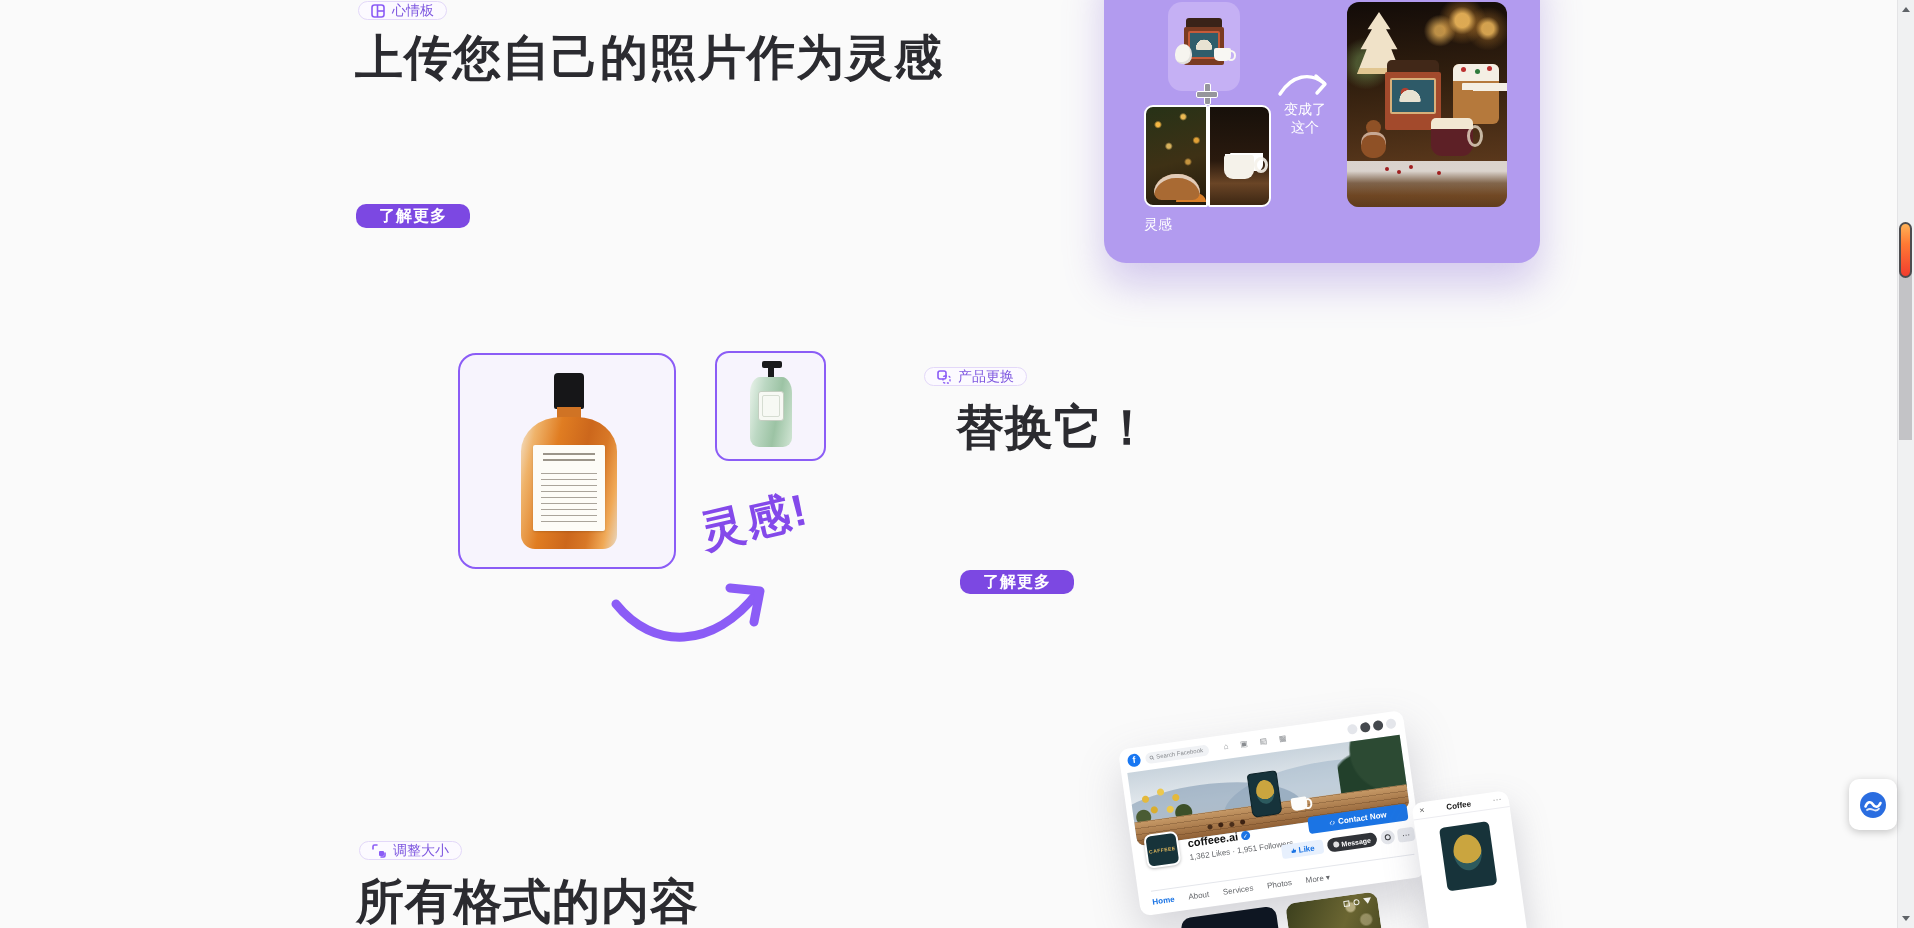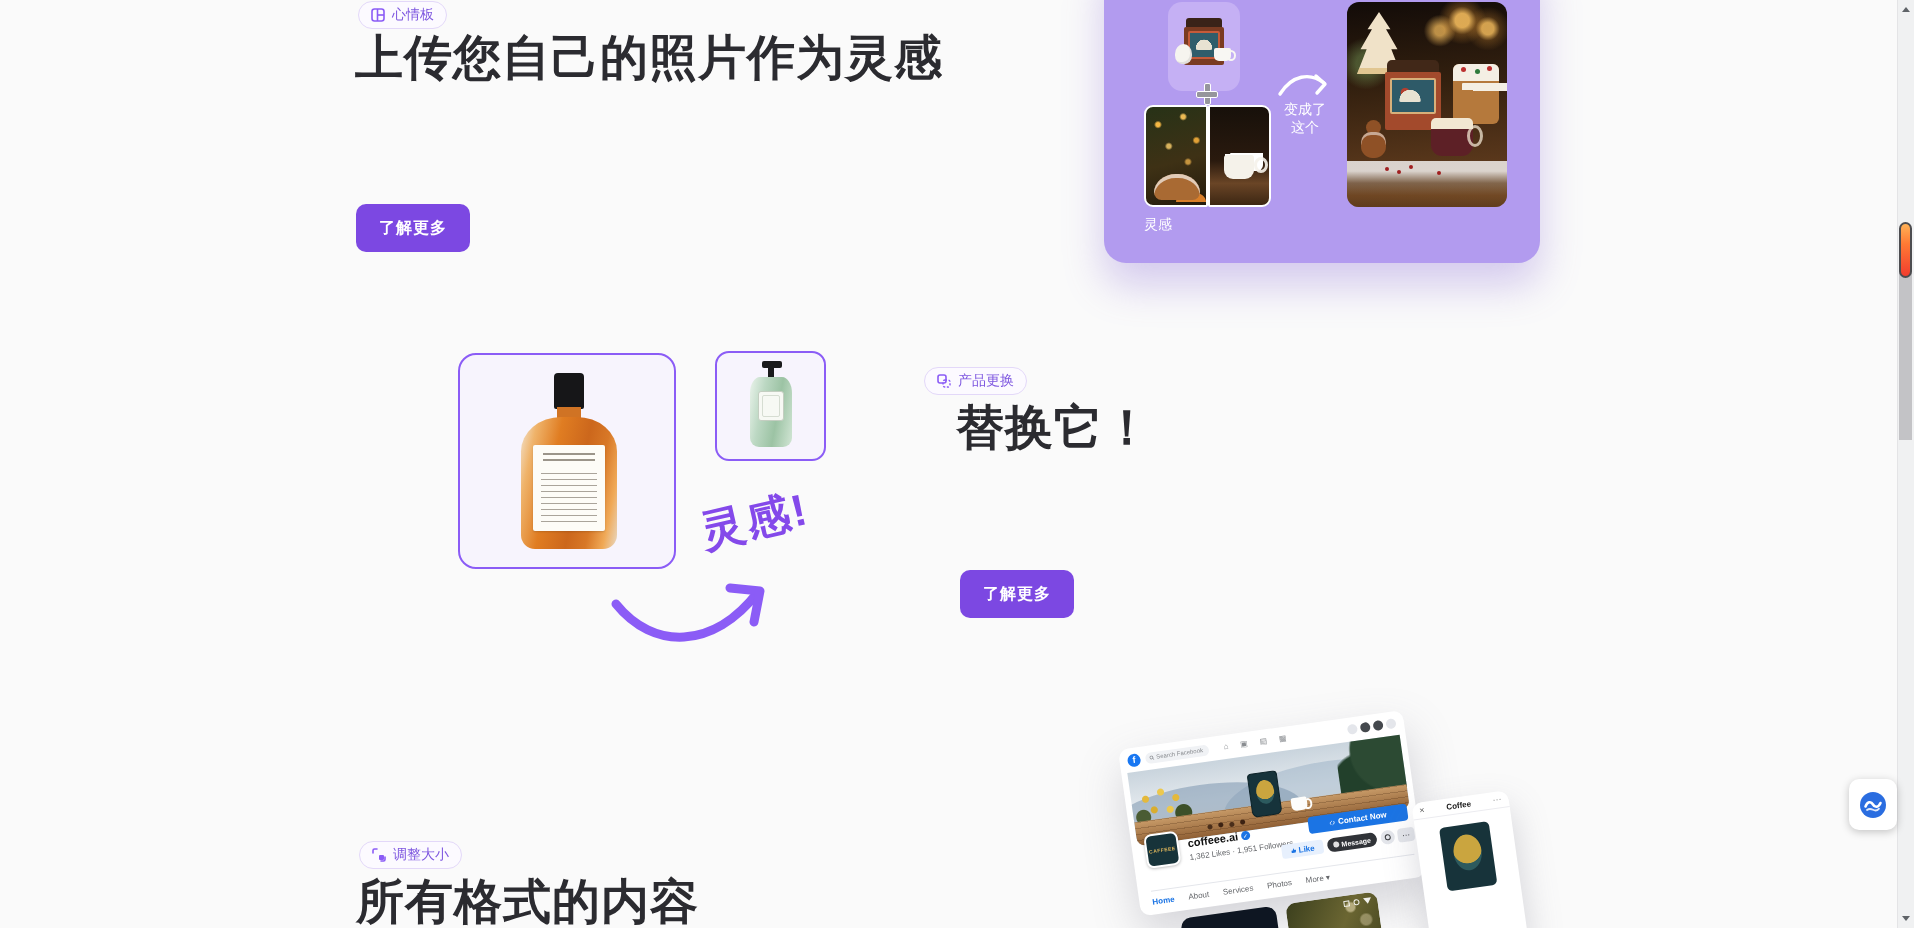--- a/index.html
+++ b/index.html
@@ -1,27 +1,27 @@
 <!DOCTYPE html>
 <html><head>
 <meta charset="utf-8">
 <style>
   * { margin:0; padding:0; box-sizing:border-box; }
   html,body { width:1914px; height:928px; }
   body { font-family:"Liberation Sans","DejaVu Sans",sans-serif; background:#fafafa; overflow:hidden; }
   .screen { position:relative; width:1914px; height:928px; overflow:hidden; background:#fafafa; }
 
   
-  .badge { position:absolute; display:inline-flex; align-items:center; gap:7px; height:28px;
+  .badge { position:absolute; display:inline-flex; align-items:center; gap:7px; height:19px;
            padding:0 12px; border:1px solid #e3d8f9; border-radius:999px; background:#fcfaff;
            color:#7e57e0; font-size:14px; white-space:nowrap; }
   .badge svg { display:block; }
   .h2 { position:absolute; font-size:48px; font-weight:800; color:#2b2b30; letter-spacing:1px; white-space:nowrap; }
   .para { position:absolute; font-size:21px; line-height:37px; color:#6f6f78; }
-  .btn { position:absolute; height:48px; padding:0 23px; background:#7c48e2; color:#fff; font-size:16px;
+  .btn { position:absolute; height:24px; padding:0 23px; background:#7c48e2; color:#fff; font-size:16px;
          font-weight:700; border:none; border-radius:10px; display:inline-flex; align-items:center;
          justify-content:center; cursor:pointer; letter-spacing:1px; }
 
   
   .inspo-card { position:absolute; left:1104px; top:-50px; width:436px; height:313px; background:#b29bef;
                 border-radius:22px; box-shadow:0 22px 40px rgba(130,100,210,.32); }
   .inspo-box { position:absolute; left:64px; top:52px; width:72px; height:89px; background:#c5b0f4; border-radius:14px; }
   .tin-mini { position:absolute; left:15px; top:16px; width:42px; height:48px; }
   .tin-mini .lid { position:absolute; left:3px; top:0; width:36px; height:10px; background:#3a2318; border-radius:3px 3px 0 0; }
   .tin-mini .bodyp { position:absolute; left:1px; top:9px; width:40px; height:38px; background:#7a3b22; border-radius:2px; }

